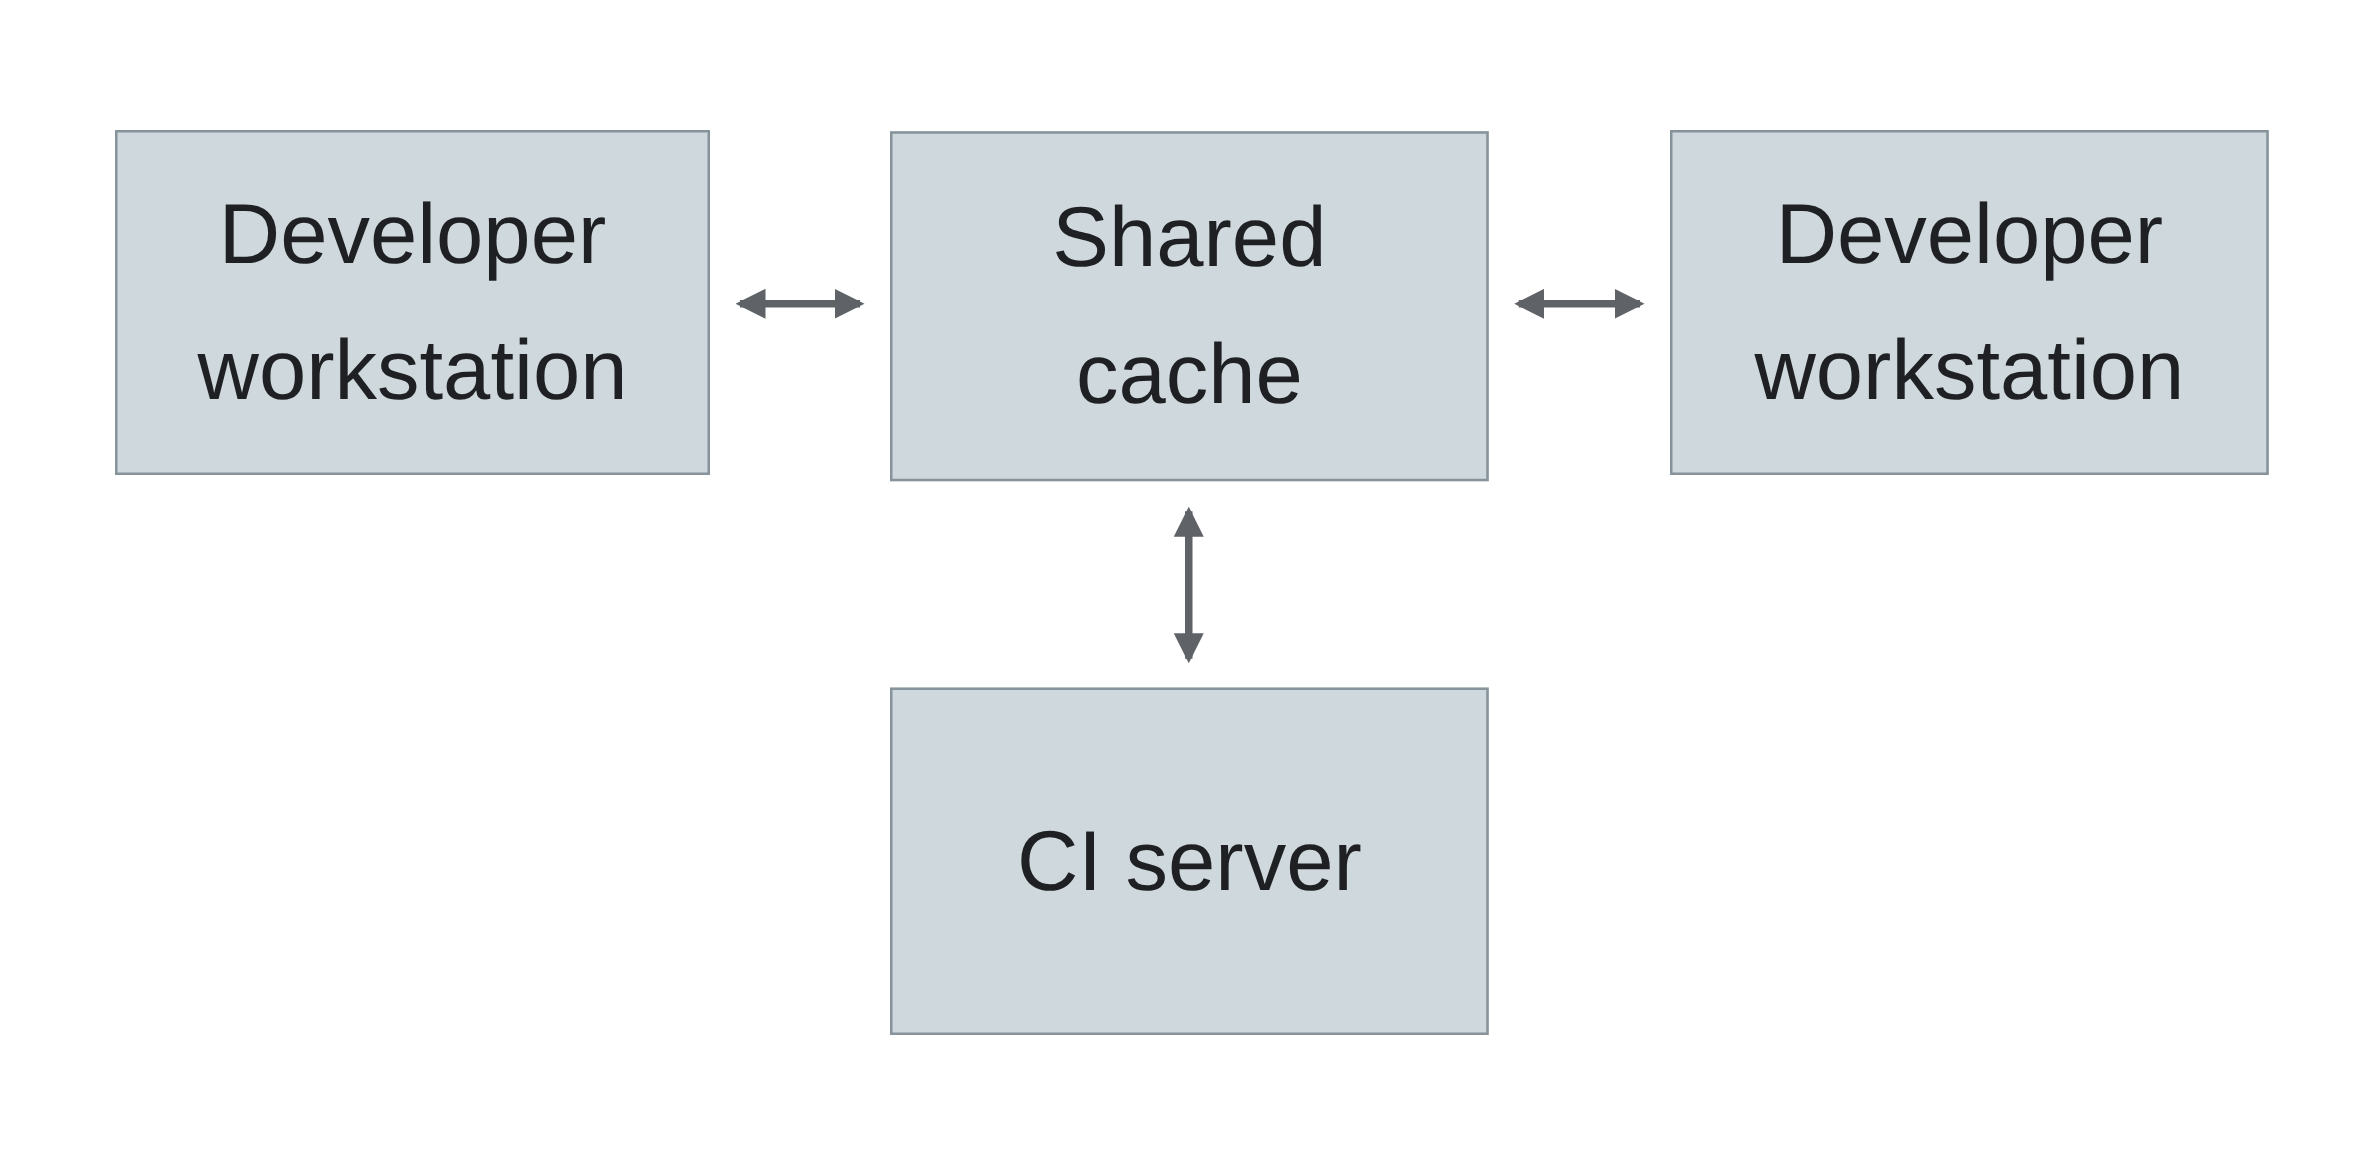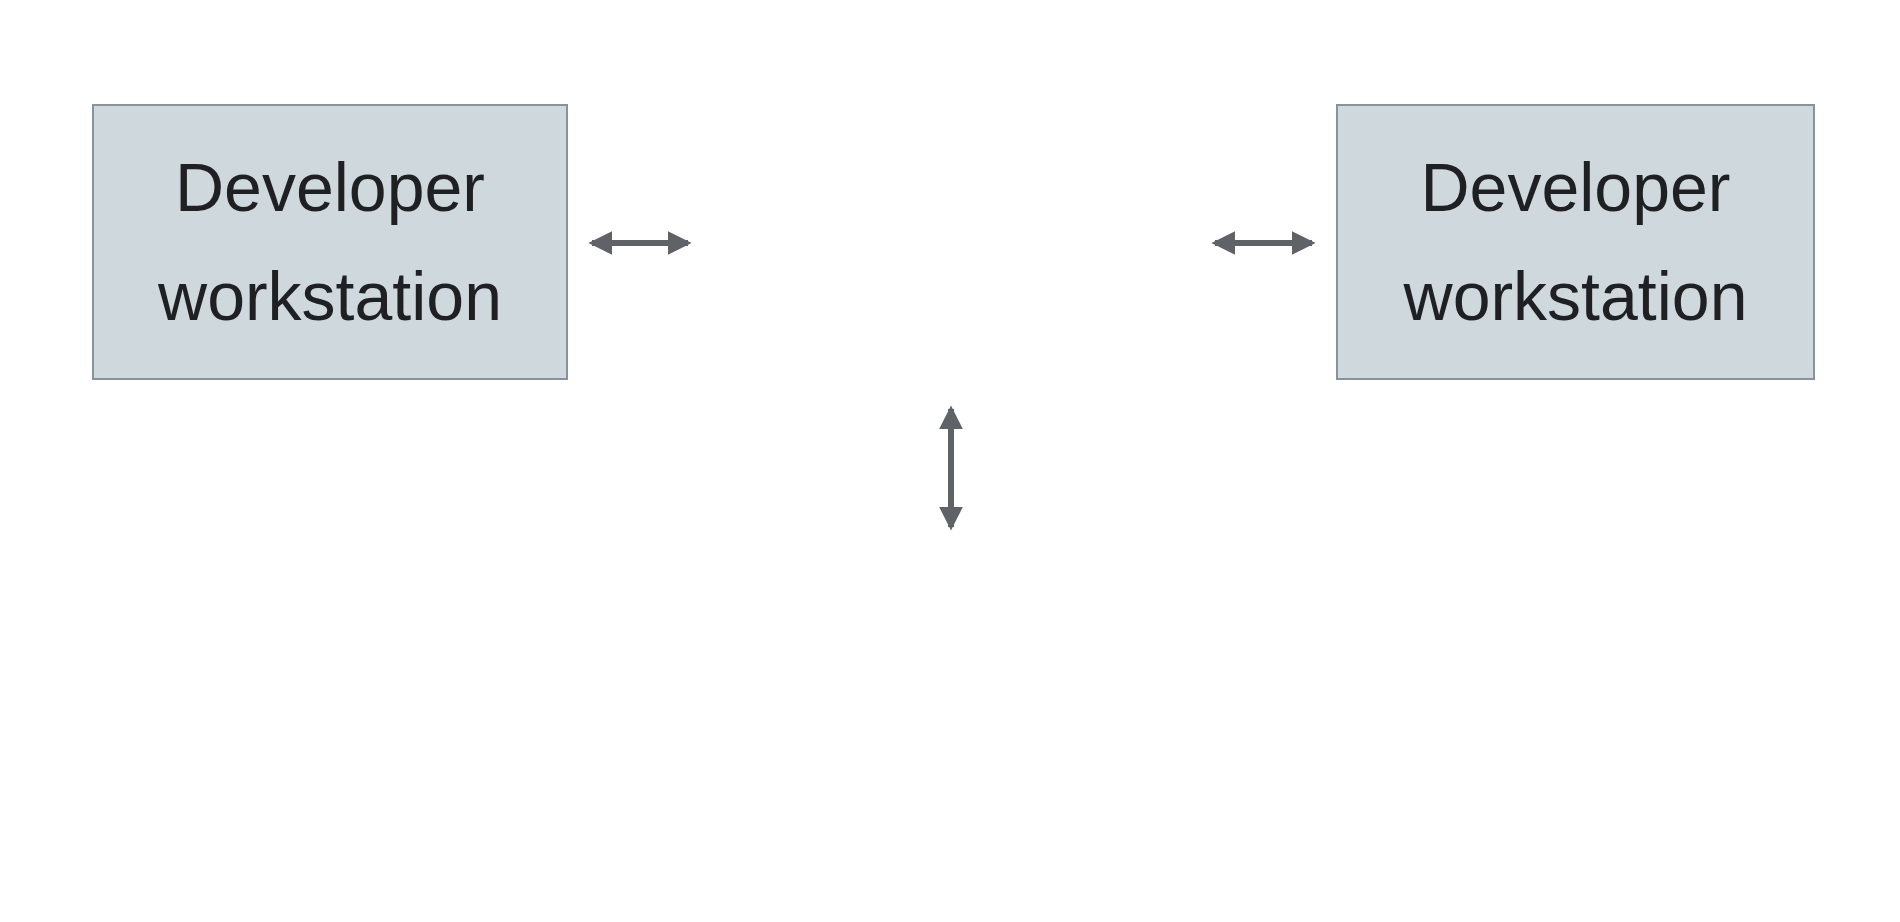--- a/index.html
+++ b/index.html
@@ -74,19 +74,25 @@
 
     <line class="edge" x1="1215" y1="243" x2="1312" y2="243" marker-start="url(#ah)" marker-end="url(#ah)"></line>
 
     <line class="edge" x1="951" y1="409" x2="951" y2="527" marker-start="url(#ah)" marker-end="url(#ah)"></line>
   </svg>
 
   <div class="node" id="node-workstation-left">
     <span class="node-label">Developer workstation</span>
   </div>
 
+  <div class="node" id="node-shared-cache">
+    <span class="node-label">Shared cache</span>
+  </div>
 
   <div class="node" id="node-workstation-right">
     <span class="node-label">Developer workstation</span>
   </div>
 
+  <div class="node" id="node-ci-server">
+    <span class="node-label">CI server</span>
+  </div>
 
 </div>
 
 </body></html>

